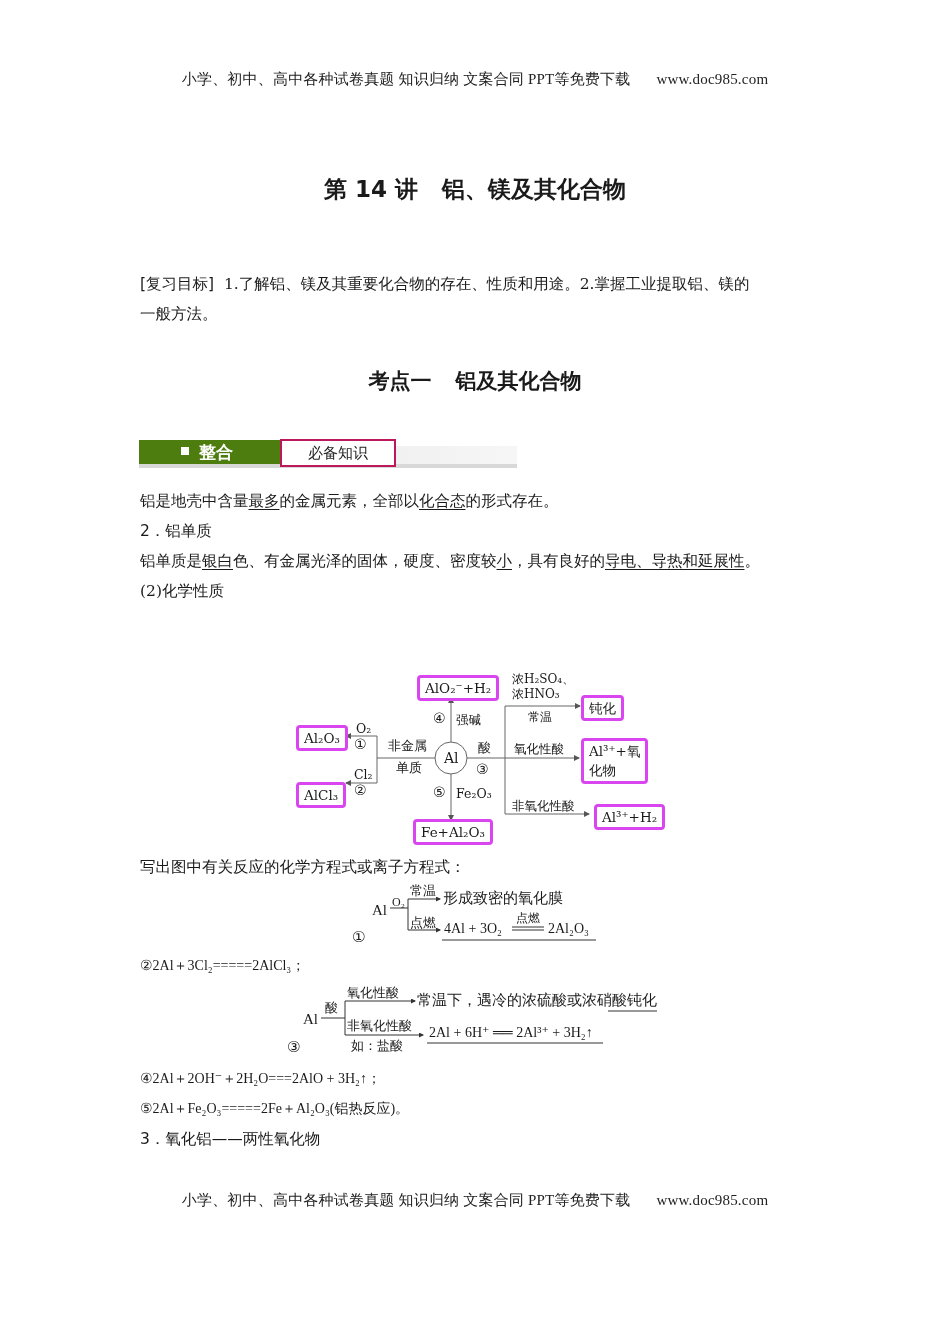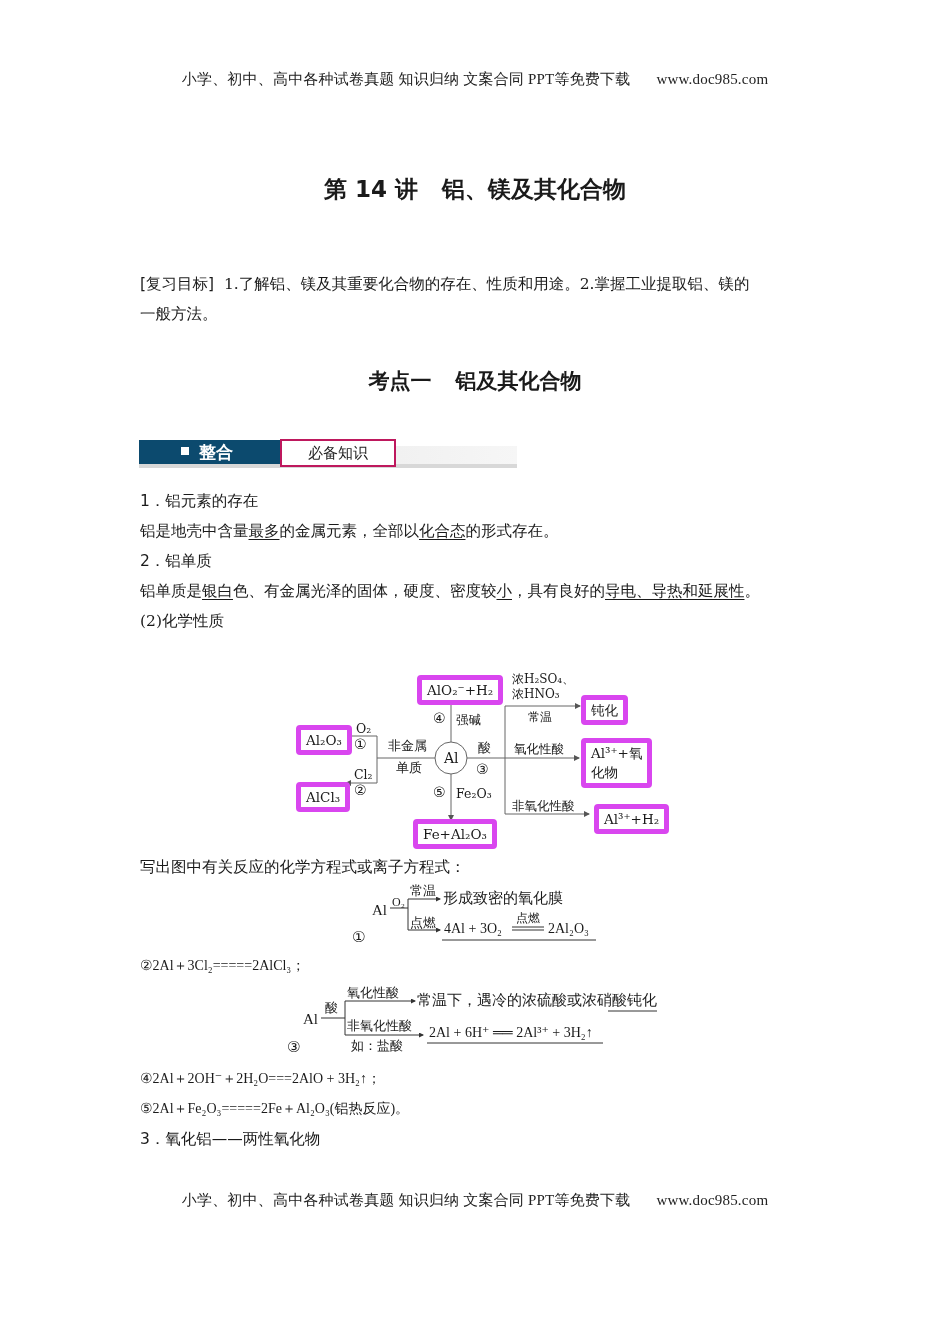--- a/index.html
+++ b/index.html
@@ -17,30 +17,30 @@
   .bold { font-weight: bold; font-family: "DejaVu Sans", sans-serif; }
   .u { text-decoration: underline; text-underline-offset: 3px; }
   .sec-title { left: 0; width: 950px; text-align: center; font-size: 21px; font-weight: bold;
                font-family: "DejaVu Sans", sans-serif; top: 367px; }
   .sec-title .gap { display: inline-block; width: 24px; }
   
   .banner { left: 139px; top: 438px; width: 380px; height: 32px; }
   .banner .bg { position: absolute; left: 0; top: 8px; width: 378px; height: 22px;
                 background: linear-gradient(to right, #e6e6e6, #f6f6f6); }
   .banner .dark { position: absolute; left: 0; top: 2px; width: 141px; height: 24px;
-                  background: #0c4a6e; color: #fff; font-family: "DejaVu Sans", sans-serif;
+                  background: #4d7c0f; color: #fff; font-family: "DejaVu Sans", sans-serif;
                   font-weight: bold; font-size: 17px; line-height: 24px; }
   .banner .dark .sq { display: inline-block; width: 8px; height: 8px; background: #fff;
                       margin-left: 42px; margin-right: 10px; vertical-align: 3px; }
   .banner .light { position: absolute; left: 141px; top: 1px; width: 112px; height: 24px;
                    background: #fff; border: 2px solid #be185d; font-family: "DejaVu Sans", sans-serif;
                    font-size: 15px; line-height: 24px; text-align: center; color: #222; }
   .banner .strip { position: absolute; left: 0; top: 26px; width: 378px; height: 4px; background: #d8d8d8; }
   
-  .box { position: absolute; border: 5px solid #d946ef; border-radius: 4px; background: #fff;
+  .box { position: absolute; border: 3px solid #d946ef; border-radius: 4px; background: #fff;
          font-family: "DejaVu Serif", serif; font-size: 13.5px; line-height: 20px; padding: 0 5px;
          white-space: nowrap; }
   .lbl { position: absolute; font-family: "DejaVu Serif", serif; font-size: 12.5px; white-space: nowrap; line-height: 16px; }
   .circ-num { position: absolute; font-size: 14px; font-family: "DejaVu Sans", sans-serif; }
   .eq { font-family: "Liberation Serif", "DejaVu Serif", serif; font-size: 14px; }
 </style>
 </head>
 <body>
 
 <div class="abs hdr" style="top:70px;">
@@ -62,21 +62,20 @@
 </div>
 
 <div class="abs banner">
   <div class="bg"></div>
   <div class="strip"></div>
   <div class="dark"><span class="sq"></span><span>整合</span></div>
   <div class="light">必备知识</div>
 </div>
 
 <div class="abs p" style="top:486px;">
-  <div class="bold" style="font-weight:normal;font-family:'DejaVu Sans',sans-serif;">1．铝元素的存在</div>
   <div>
     <span>铝是地壳中含量</span><span class="u">最多</span><span>的金属元素，全部以</span><span class="u">化合态</span><span>的形式存在。</span>
   </div>
   <div style="font-family:'DejaVu Sans',sans-serif;">2．铝单质</div>
   <div style="white-space:nowrap;">
     <span>铝单质是</span><span class="u">银白</span><span>色、有金属光泽的固体，硬度、密度较</span><span class="u">小</span><span>，具有良好的</span><span class="u">导电、导热和延展性</span><span>。</span>
   </div>
   <div>(2)化学性质</div>
 </div>
 

